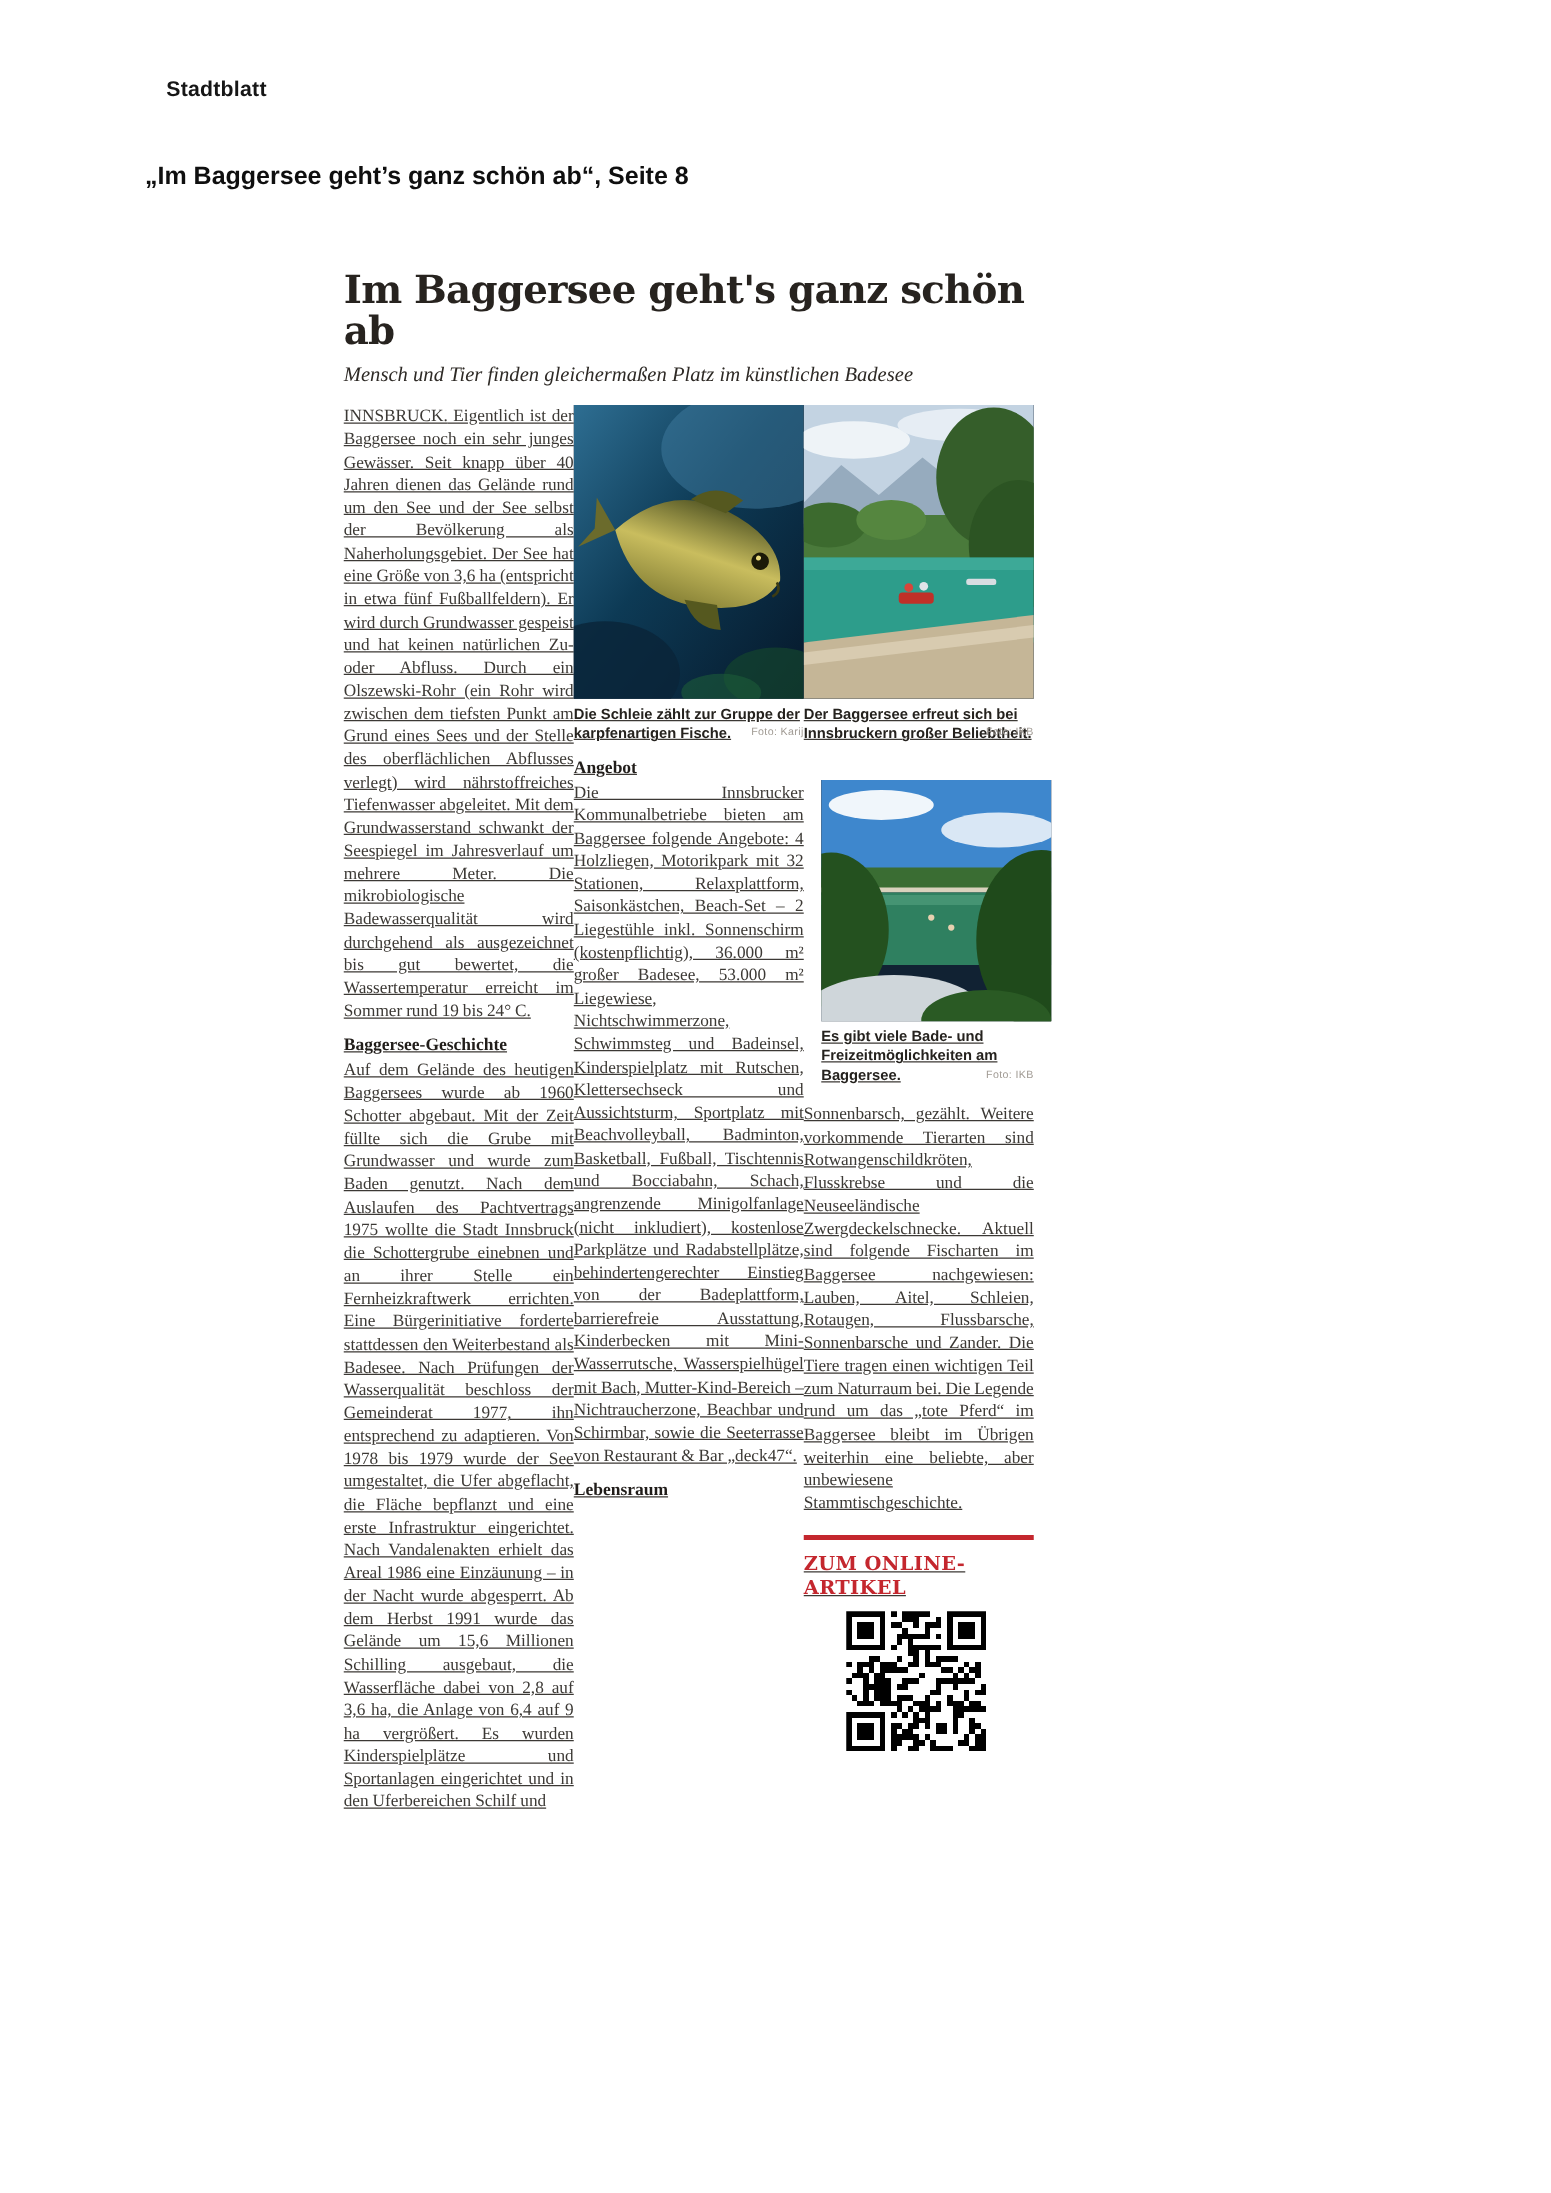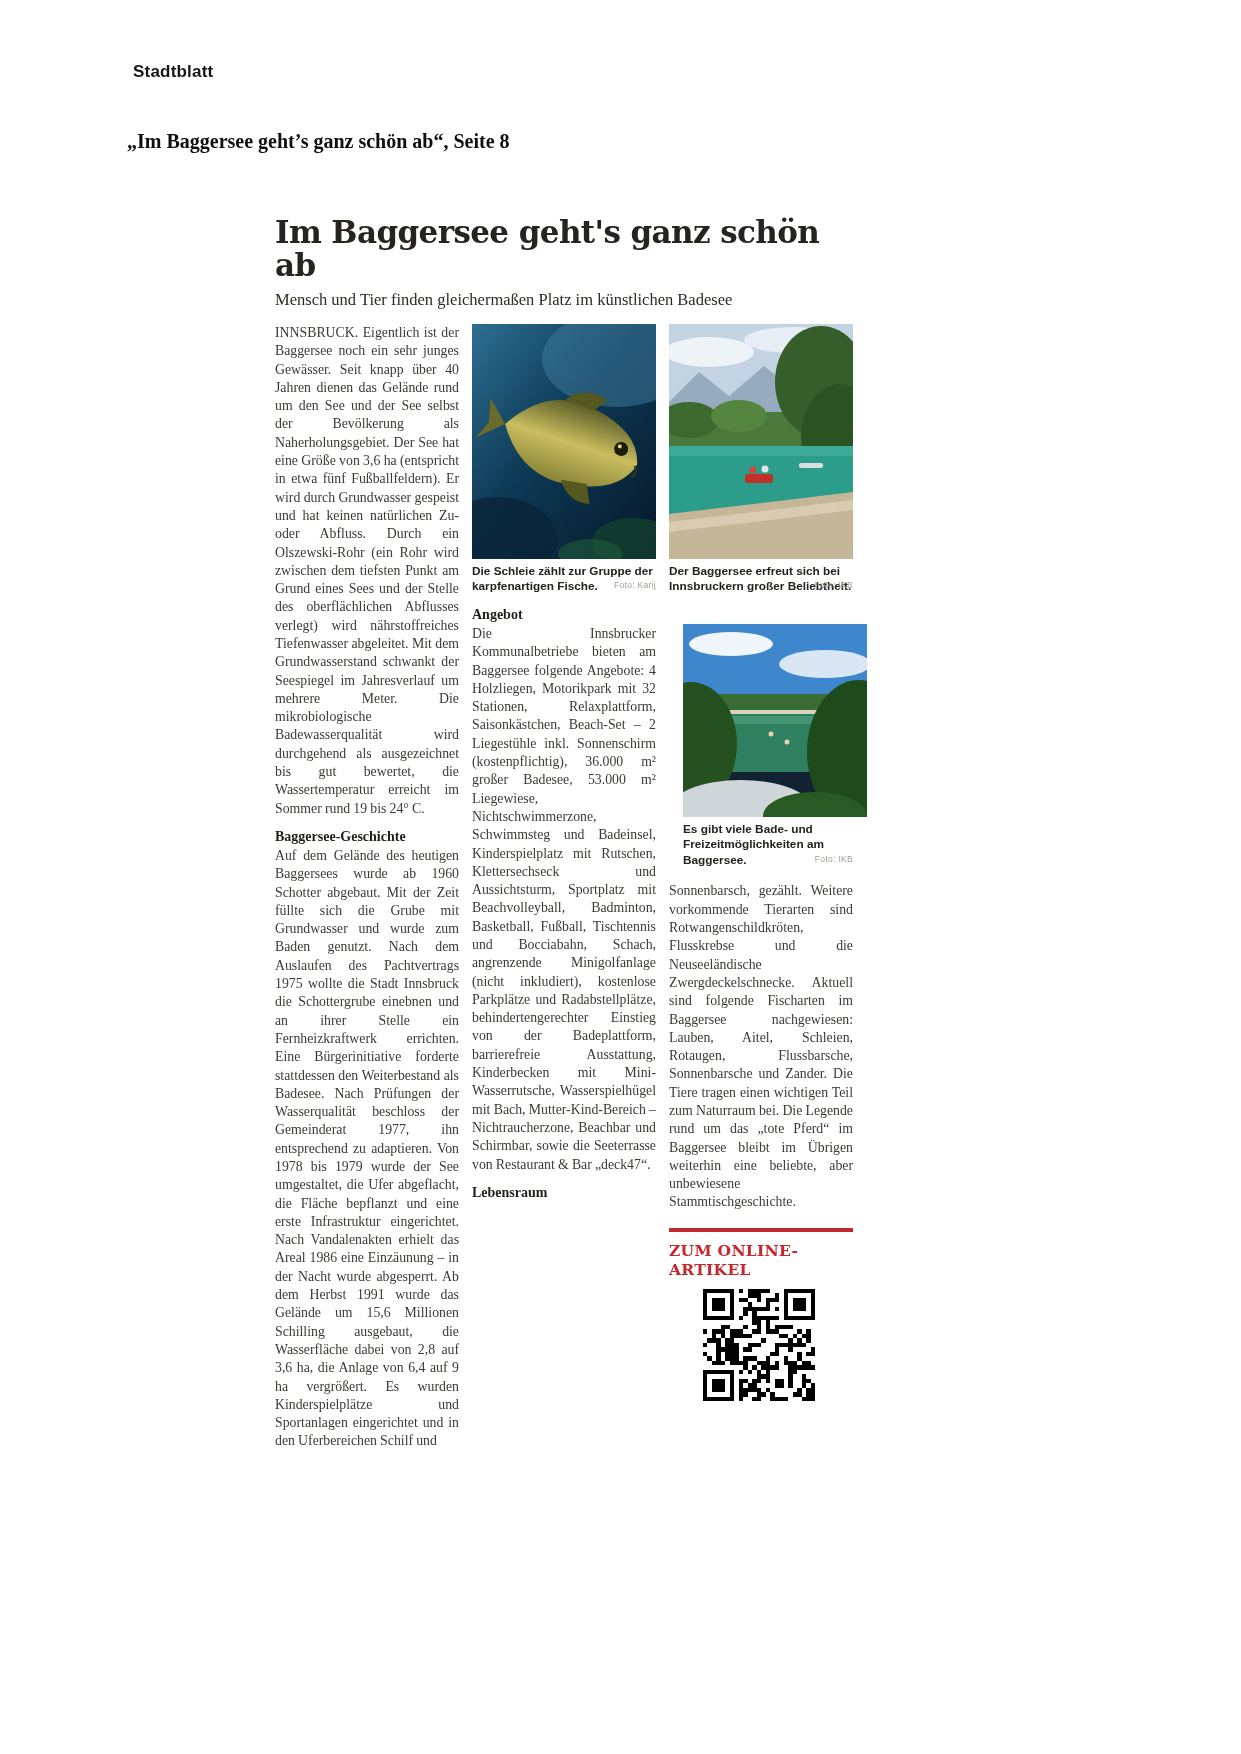--- a/index.html
+++ b/index.html
@@ -8,31 +8,31 @@
     position:relative; width:1241px; height:1754px; margin:0 auto;
     background:#ffffff; overflow:hidden;
     font-family:"Liberation Serif", serif; color:#3c3935;
   }
   .brand {
     position:absolute; left:133px; top:62px;
     font-family:"Liberation Sans", sans-serif; font-weight:bold;
     font-size:17px; color:#161616; letter-spacing:0.2px;
   }
   .doc-ref {
-    position:absolute; left:127px; top:130px;
-    font-family:Liberation Serif, serif; font-weight:bold;
+    position:absolute; left:116px; top:130px;
+    font-family:Liberation Sans, sans-serif; font-weight:bold;
     font-size:20px; color:#0f0f0f;
   }
   .clip { position:absolute; left:275px; top:216px; width:578px; }
   .title {
     font-family:"DejaVu Serif", serif; font-weight:bold;
     font-size:31px; line-height:1.08; letter-spacing:-0.6px; color:#27231f;
   }
-  .subtitle { margin-top:7px; font-size:16.5px; color:#2e2a26; }
-  .cols { display:flex; gap:13px; margin-top:14px; }
+  .subtitle { margin-top:7px; font-size:16.5px; color:#2e2a26;font-style:italic; }
+  .cols { display:flex; margin-top:14px;text-decoration:underline; }
   .col { width:184px; flex:0 0 184px; }
   .body-text {
     font-size:13.8px; line-height:18.3px; text-align:justify;
     color:#3c3935; hyphens:auto; -webkit-hyphens:auto; word-spacing:-0.3px;
   }
   .sec {
     font-family:"Liberation Serif", serif; font-weight:bold;
     font-size:14px; color:#211d1a; margin:11px 0 2px;
   }
   .photo { display:block; width:184px; background:#123; }

